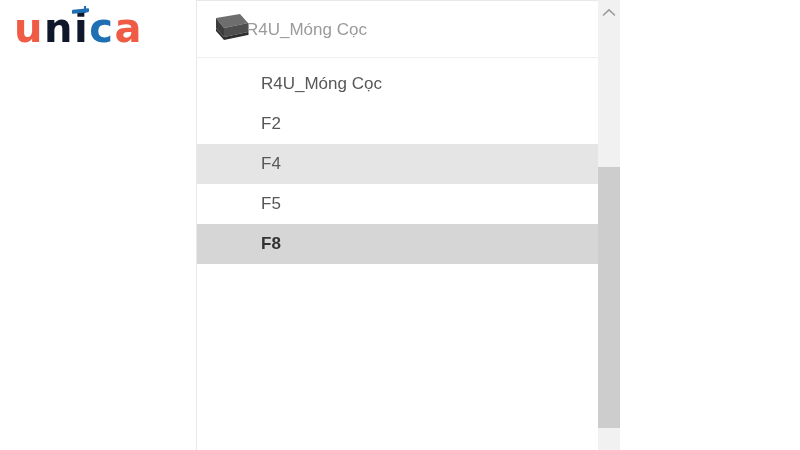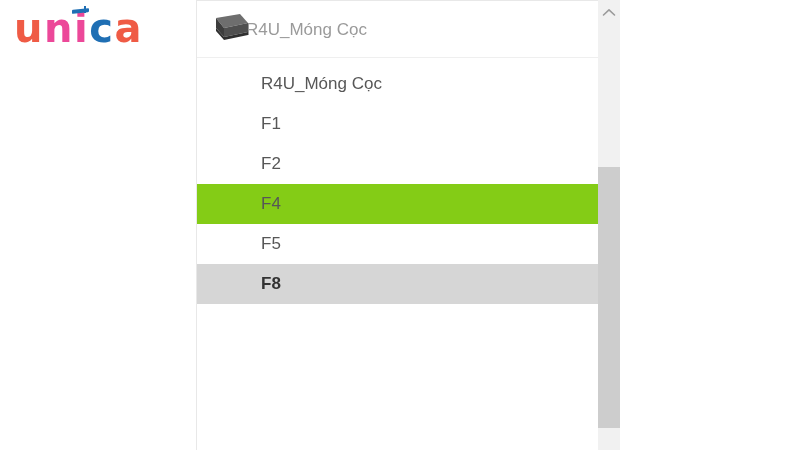--- a/index.html
+++ b/index.html
@@ -32,21 +32,21 @@
   #logo .logo-text {
     font-family: "DejaVu Sans", sans-serif;
     font-size: 40px;
     font-weight: 700;
     letter-spacing: 1.5px;
     line-height: 1;
     display: inline-block;
     position: relative;
   }
   #logo .seg-u  { color: #ef5b45; }
-  #logo .seg-ni { color: #ec4899; }
+  #logo .seg-ni { color: #0f172a; }
   #logo .seg-c  { color: #1f6fb4; }
   #logo .seg-a  { color: #ef5b45; }
 
   
   #cap {
     position: absolute;
     left: 58px;
     top: -2px;
     width: 17px;
     height: 12px;
@@ -124,21 +124,21 @@
     display: flex;
     align-items: center;
     padding-left: 64px;
     font-size: 17px;
     color: #575757;
     font-family: "Liberation Sans", sans-serif;
     white-space: nowrap;
     background: transparent;
     margin-right: 3px;
   }
-  .dd-item.hover    { background: #84cc16; }
+  .dd-item.hover    { background: #e5e5e5; }
   .dd-item.selected { background: #d6d6d6; font-weight: 700; color: #333333; }
 
   
   #scrollbar {
     position: absolute;
     left: 598px;
     top: 0px;
     width: 22px;
     height: 450px;
     background: #f1f1f1;
@@ -188,23 +188,20 @@
 
           <polygon points="14,19 22,28 46,23 46,26 22,31 14,22" fill="#2f2f2f"></polygon>
         </svg>
       </span>
       <span id="dd-header-label">R4U_Móng Cọc</span>
     </div>
 
     <div id="dd-list">
       <div class="dd-item">
           <span>R4U_Móng Cọc</span>
-        </div>
-      <div class="dd-item">
-          <span>F1</span>
         </div>
       <div class="dd-item">
           <span>F2</span>
         </div>
       <div class="dd-item hover">
           <span>F4</span>
         </div>
       <div class="dd-item">
           <span>F5</span>
         </div>

